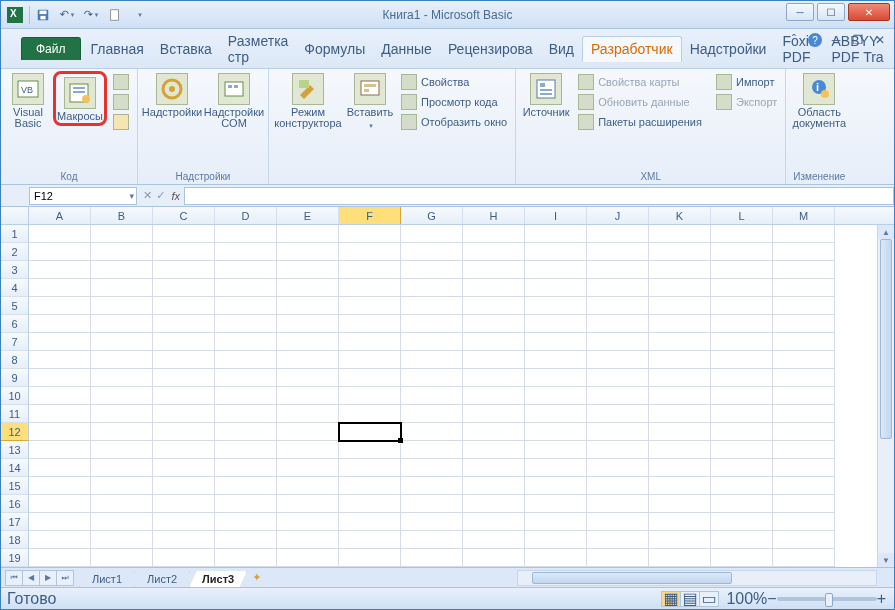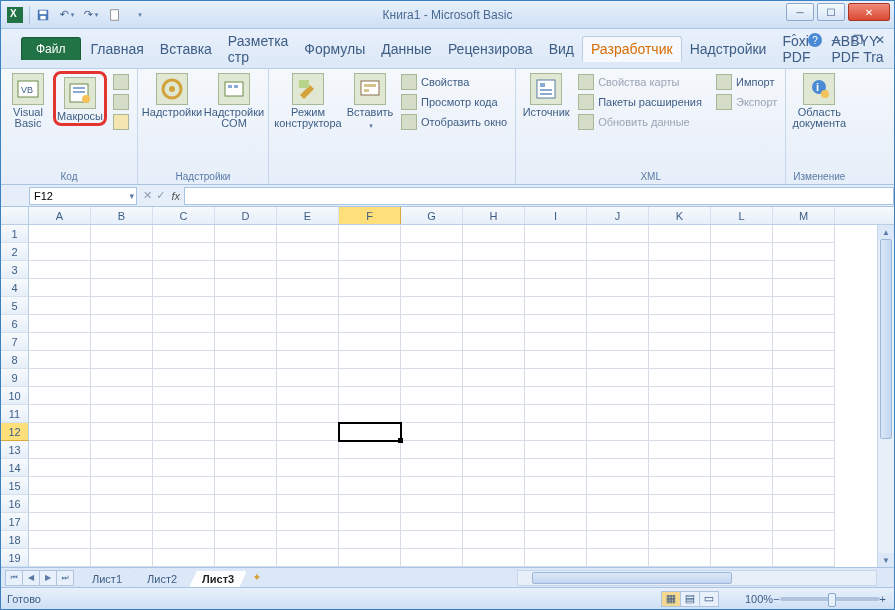--- a/index.html
+++ b/index.html
@@ -55,21 +55,21 @@
 .scroll-v .thumb{position:absolute;left:2px;right:2px;top:14px;height:200px;background:linear-gradient(90deg,#dce8f7,#c2d6ef);border:1px solid #9bb8da;border-radius:2px}
 .scroll-v .btn{position:absolute;left:0;right:0;height:14px;background:#dce8f7;display:flex;align-items:center;justify-content:center;font-size:8px;color:#5a7aa5}
 .sheet-bar{height:20px;background:#dce8f7;border-top:1px solid #a9c3e3;display:flex;align-items:center;position:relative}
 .sheet-nav{display:flex;margin-left:4px}
 .sheet-nav span{width:18px;height:16px;border:1px solid #b0c4de;background:#e8f0fb;display:flex;align-items:center;justify-content:center;font-size:8px;color:#5a7aa5;margin-right:-1px}
 .sheet-tabs{display:flex;margin-left:6px;align-items:flex-end;height:20px}
 .sheet-tab{padding:2px 12px;font-size:11px;color:#3d5d85;background:#dce8f7;border:1px solid #a9c3e3;border-top:none;margin-right:-1px;clip-path:polygon(8px 0,100% 0,calc(100% - 8px) 100%,0 100%)}
 .sheet-tab.active{background:#fff;font-weight:bold;color:#222}
 .hscroll{position:absolute;right:17px;top:2px;height:16px;width:360px;background:#e9eff8;border:1px solid #c6d6eb}
 .hscroll .thumb{position:absolute;left:14px;top:1px;bottom:1px;width:200px;background:linear-gradient(#dce8f7,#c2d6ef);border:1px solid #9bb8da;border-radius:2px}
-.statusbar{height:22px;background:linear-gradient(#e8f0fb,#cfe0f5);border-top:1px solid #a9c3e3;display:flex;align-items:center;padding:0 6px;font-size:11px;color:#3d5d85;position:relative}
+.statusbar{height:22px;background:linear-gradient(#e8f0fb,#cfe0f5);border-top:1px solid #a9c3e3;display:flex;align-items:center;padding:0 6px;font-size:16px;color:#3d5d85;position:relative}
 .zoom{position:absolute;right:8px;display:flex;align-items:center;}
 .view-btns{position:absolute;right:176px;display:flex}
 .view-btns span{width:20px;height:16px;border:1px solid #b0c4de;background:#e8f0fb;margin-right:-1px;display:flex;align-items:center;justify-content:center}
 .slider{width:100px;height:4px;background:#b0c4de;position:relative;border-radius:2px}
 .slider::after{content:"";position:absolute;left:48px;top:-4px;width:6px;height:12px;background:#e8f0fb;border:1px solid #8aa8cc;border-radius:2px}
 .dd-arrow{font-size:7px;margin-left:2px;color:#5a7aa5}
 </style>
 </head>
 <body>
 
@@ -243,27 +243,27 @@
                 <rect x="6" y="16" width="12" height="2" fill="#8aaad4"></rect>
               </svg>
             </div>
           <span>Источник</span>
         </div>
         <div class="small-stack">
           <div class="small-btn dis">
               <span class="sm-icon"></span>
               <span>Свойства карты</span>
             </div>
+          <div class="small-btn dis">
+              <span class="sm-icon"></span>
+              <span>Обновить данные</span>
+            </div>
           <div class="small-btn">
               <span class="sm-icon"></span>
               <span>Пакеты расширения</span>
-            </div>
-          <div class="small-btn dis">
-              <span class="sm-icon"></span>
-              <span>Обновить данные</span>
             </div>
         </div>
         <div class="small-stack" style="margin-left:4px">
           <div class="small-btn">
               <span class="sm-icon"></span>
               <span>Импорт</span>
             </div>
           <div class="small-btn dis">
               <span class="sm-icon"></span>
               <span>Экспорт</span>

